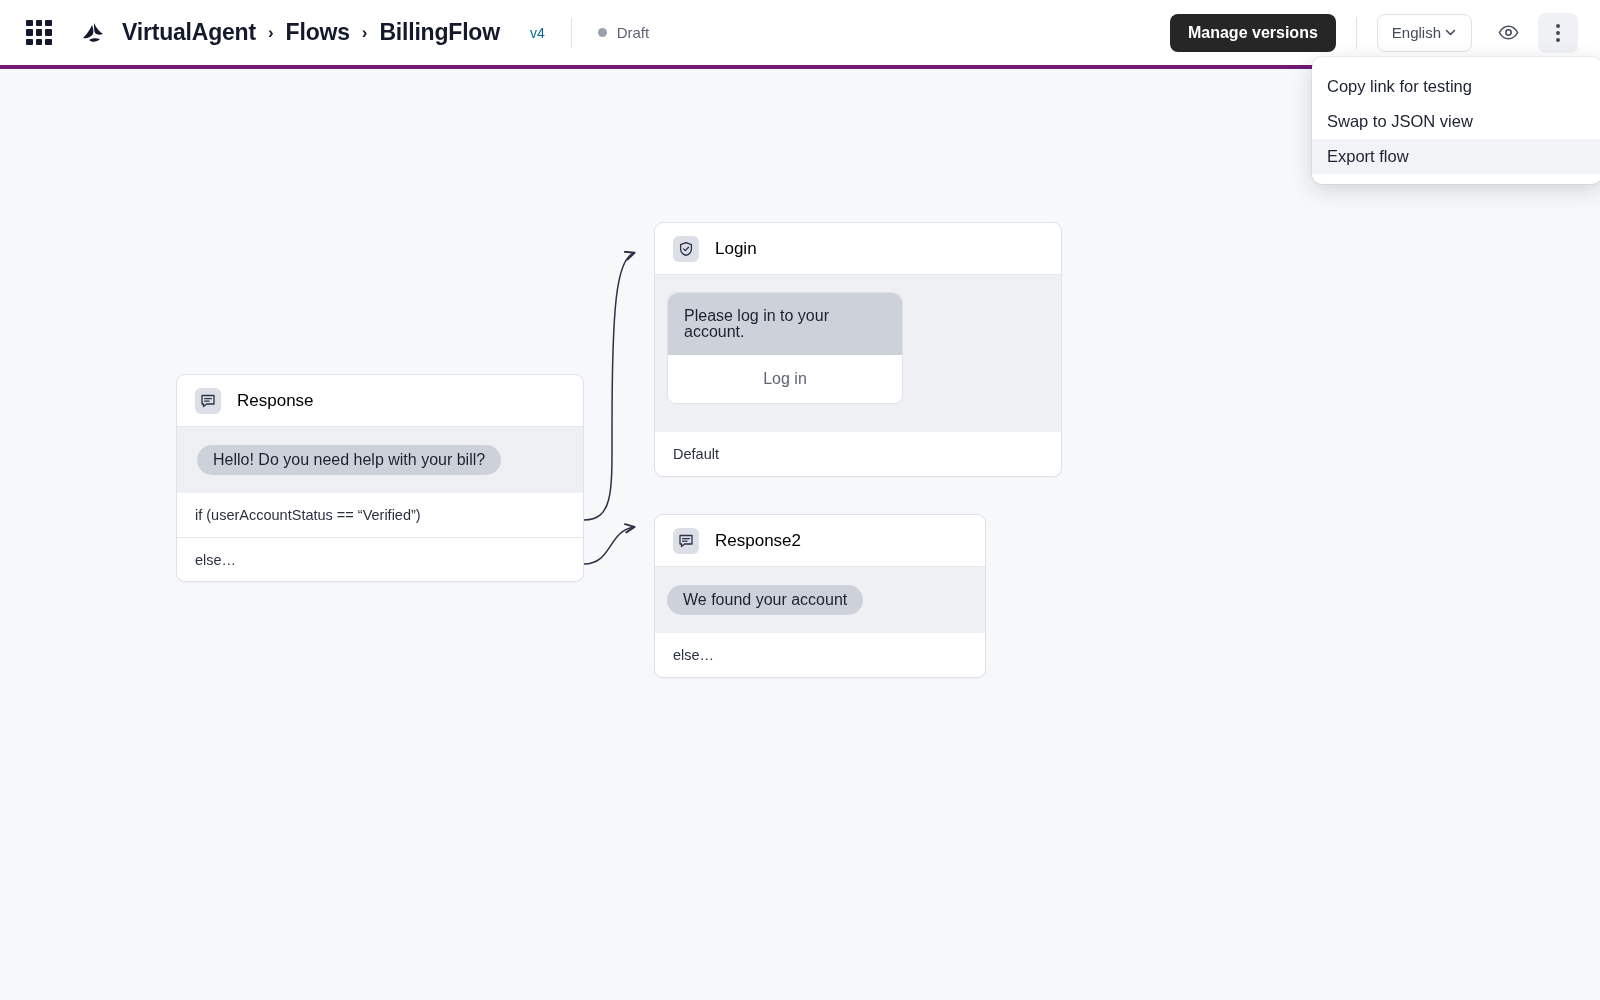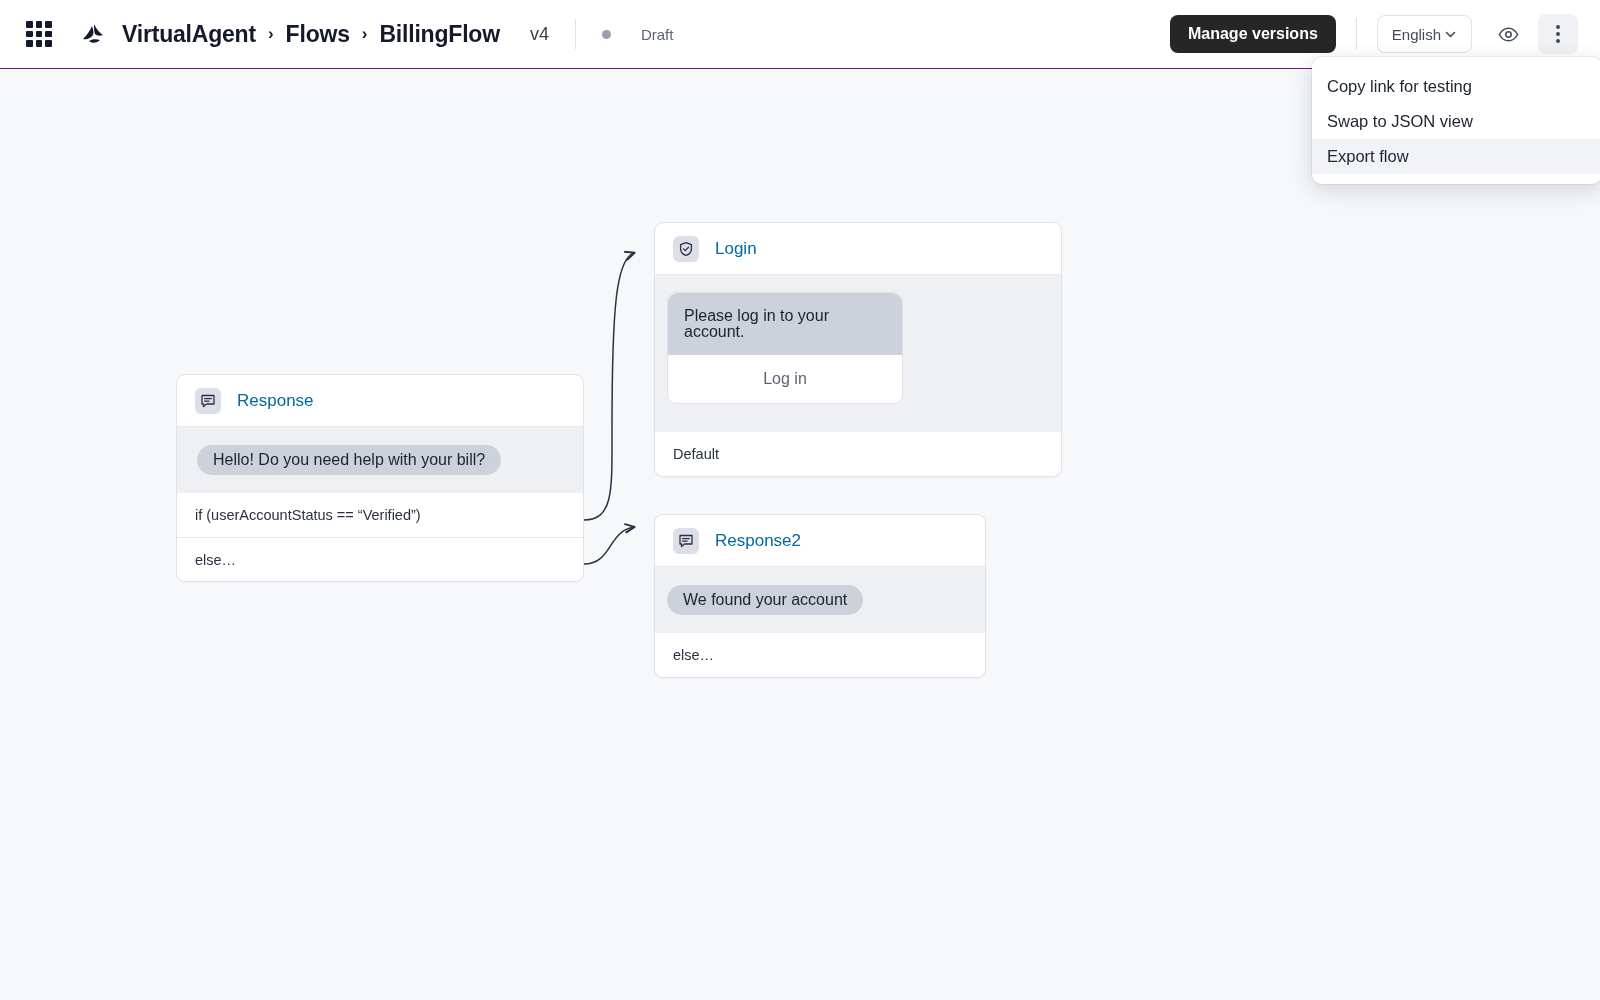--- a/index.html
+++ b/index.html
@@ -10,37 +10,37 @@
     font-family: "Liberation Sans", sans-serif;
     background: #f7f8fa;
     color: #1c2230;
   }
 
   
   .topbar {
     position: absolute; top: 0; left: 0;
     width: 1600px; height: 69px;
     background: #ffffff;
-    border-bottom: 1px solid #701a75;
+    border-bottom: 4px solid #701a75;
     display: flex; align-items: center;
     z-index: 40;
   }
   .tb-left { display: flex; align-items: center; padding-left: 26px; }
   .grid-icon { width: 26px; height: 26px; display: grid;
     grid-template-columns: repeat(3, 1fr); grid-template-rows: repeat(3, 1fr);
     gap: 3px; cursor: pointer; }
   .grid-icon i { display: block; background: #141a2b; border-radius: 1px; }
   .logo { margin-left: 26px; width: 30px; height: 30px; display: flex;
           align-items: center; justify-content: center; }
   .breadcrumb { display: flex; align-items: center; margin-left: 14px; }
   .bc-item { font-size: 23px; font-weight: bold; letter-spacing: -0.2px; color: #141a2b; cursor: pointer; }
   .bc-sep { margin: 0 12px; color: #141a2b; font-size: 17px; font-weight: bold; display:flex; align-items:center; }
-  .version { margin-left: 30px; font-size: 18px; color: #404040; }
+  .version { margin-left: 30px; font-size: 14px; color: #0369a1; }
   .tb-divider { width: 1px; height: 30px; background: #dfe2e8; margin-left: 26px; }
-  .status { display: flex; align-items: center; margin-left: 26px; gap: 20px; }
+  .status { display: flex; align-items: center; margin-left: 26px; }
   .status-dot { width: 9px; height: 9px; border-radius: 50%; background: #9aa0ad; margin-right: 10px; }
   .status-label { font-size: 15px; color: #5d6472; }
 
   .tb-right { margin-left: auto; display: flex; align-items: center; padding-right: 22px; }
   .btn-dark {
     background: #262626; color: #fff; font-size: 16px; font-weight: bold;
     border: none; border-radius: 8px; padding: 0 18px; height: 38px;
     cursor: pointer; font-family: "Liberation Sans", sans-serif;
   }
   .tb-divider2 { width: 1px; height: 32px; background: #dfe2e8; margin: 0 20px; }
@@ -85,21 +85,21 @@
   .node-header {
     display: flex; align-items: center; gap: 16px;
     padding: 0 18px; height: 52px;
     border-bottom: 1px solid #e6e8ec;
     border-radius: 9px 9px 0 0;
   }
   .node-icon {
     width: 26px; height: 26px; border-radius: 6px; background: #dcdfe7;
     display: flex; align-items: center; justify-content: center; flex: none;
   }
-  .node-title { font-size: 17px; color: #0369a1; }
+  .node-title { font-size: 17px; color: #000000; }
   .node-body { background: #eef0f3; padding: 18px 20px; }
   .bubble {
     display: inline-block; background: #cdd1da; color: #1c2230;
     border-radius: 16px; padding: 7px 16px; font-size: 16px; line-height: 1;
   }
   .node-row {
     height: 44px; display: flex; align-items: center; padding: 0 18px;
     font-size: 14.5px; color: #2a3140; border-top: 1px solid #e6e8ec;
     background: #fff;
   }

